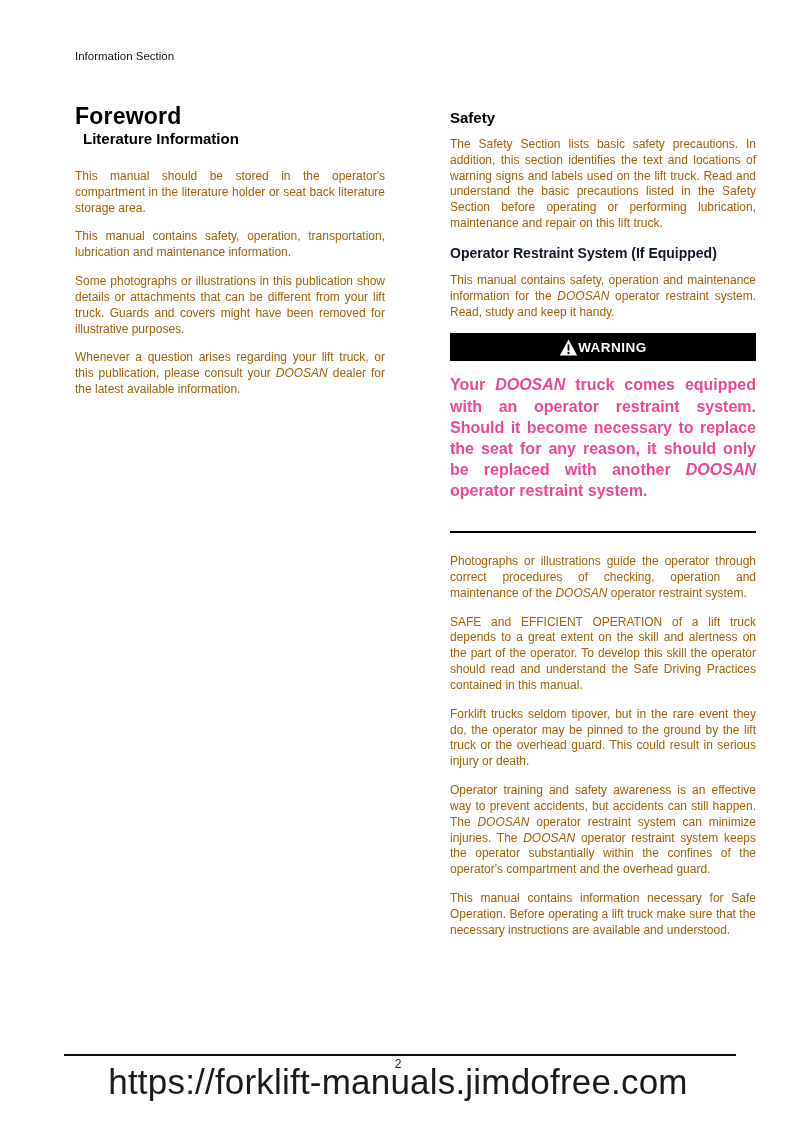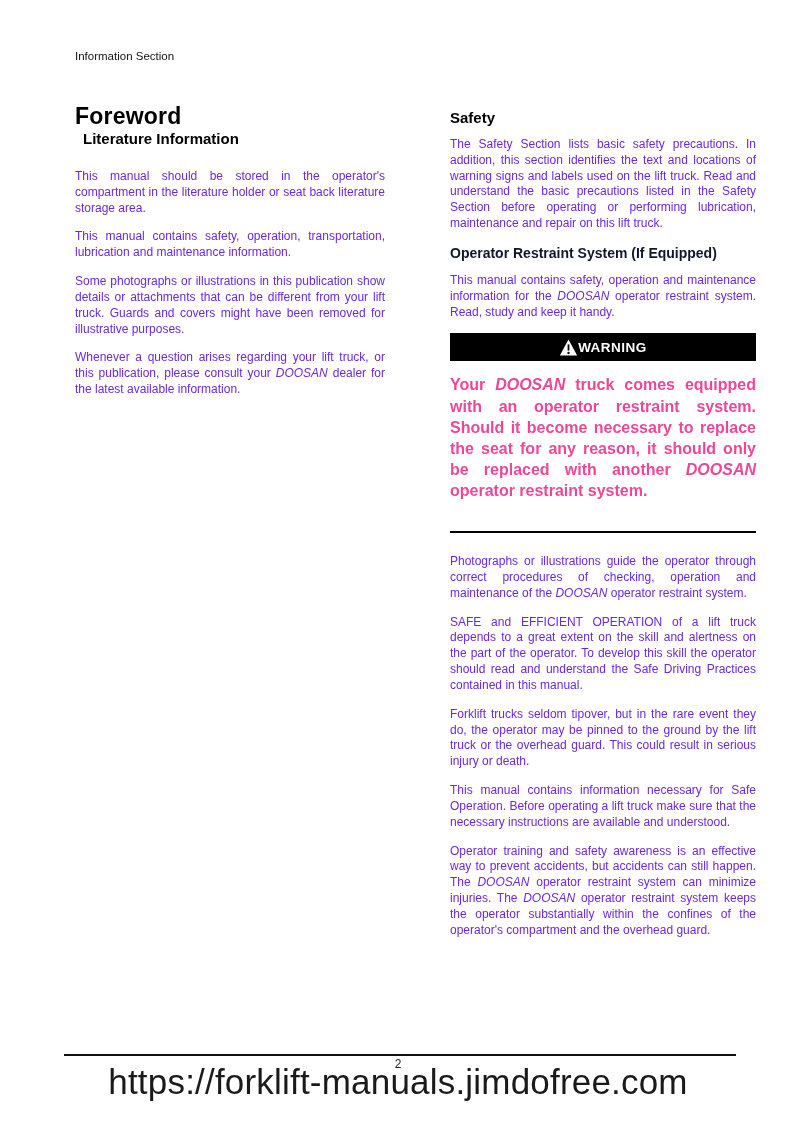--- a/index.html
+++ b/index.html
@@ -42,21 +42,21 @@
   h3.sub-heading {
     font-size: 14px;
     font-weight: bold;
     color: #0f172a;
     margin: 8px 0 12px 0;
   }
   p.body-text {
     font-size: 12px;
     line-height: 1.32;
     text-align: justify;
-    color: #6d28d9;
+    color: #a16207;
     margin: 0 0 13px 0;
   }
   p.body-text em { font-style: italic; }
 
   .warning-banner {
     margin: 8px 0 13px 0;
     background: #000;
     height: 28px;
     display: flex;
     align-items: center;
@@ -145,21 +145,21 @@
       <span class="warning-label">WARNING</span>
     </div>
 
     <p class="warning-text">Your <em>DOOSAN</em> truck comes equipped with an operator restraint system. Should it become necessary to replace the seat for any reason, it should only be replaced with another <em>DOOSAN</em> operator restraint system.</p>
 
     <hr class="warning-rule">
 
     <p class="body-text">Photographs or illustrations guide the operator through correct procedures of checking, operation and maintenance of the <em>DOOSAN</em> operator restraint system.</p>
     <p class="body-text">SAFE and EFFICIENT OPERATION of a lift truck depends to a great extent on the skill and alertness on the part of the operator. To develop this skill the operator should read and understand the Safe Driving Practices contained in this manual.</p>
     <p class="body-text">Forklift trucks seldom tipover, but in the rare event they do, the operator may be pinned to the ground by the lift truck or the overhead guard. This could result in serious injury or death.</p>
+    <p class="body-text">Operator training and safety awareness is an effective way to prevent accidents, but accidents can still happen. The <em>DOOSAN</em> operator restraint system can minimize injuries. The <em>DOOSAN</em> operator restraint system keeps the operator substantially within the confines of the operator's compartment and the overhead guard.</p>
     <p class="body-text">This manual contains information necessary for Safe Operation. Before operating a lift truck make sure that the necessary instructions are available and understood.</p>
-    <p class="body-text">Operator training and safety awareness is an effective way to prevent accidents, but accidents can still happen. The <em>DOOSAN</em> operator restraint system can minimize injuries. The <em>DOOSAN</em> operator restraint system keeps the operator substantially within the confines of the operator's compartment and the overhead guard.</p>
   </div>
 
   <hr class="footer-rule">
   <div class="page-number">2</div>
   <div class="footer-url">https://forklift-manuals.jimdofree.com</div>
 
 </div>
 
 </body></html>

